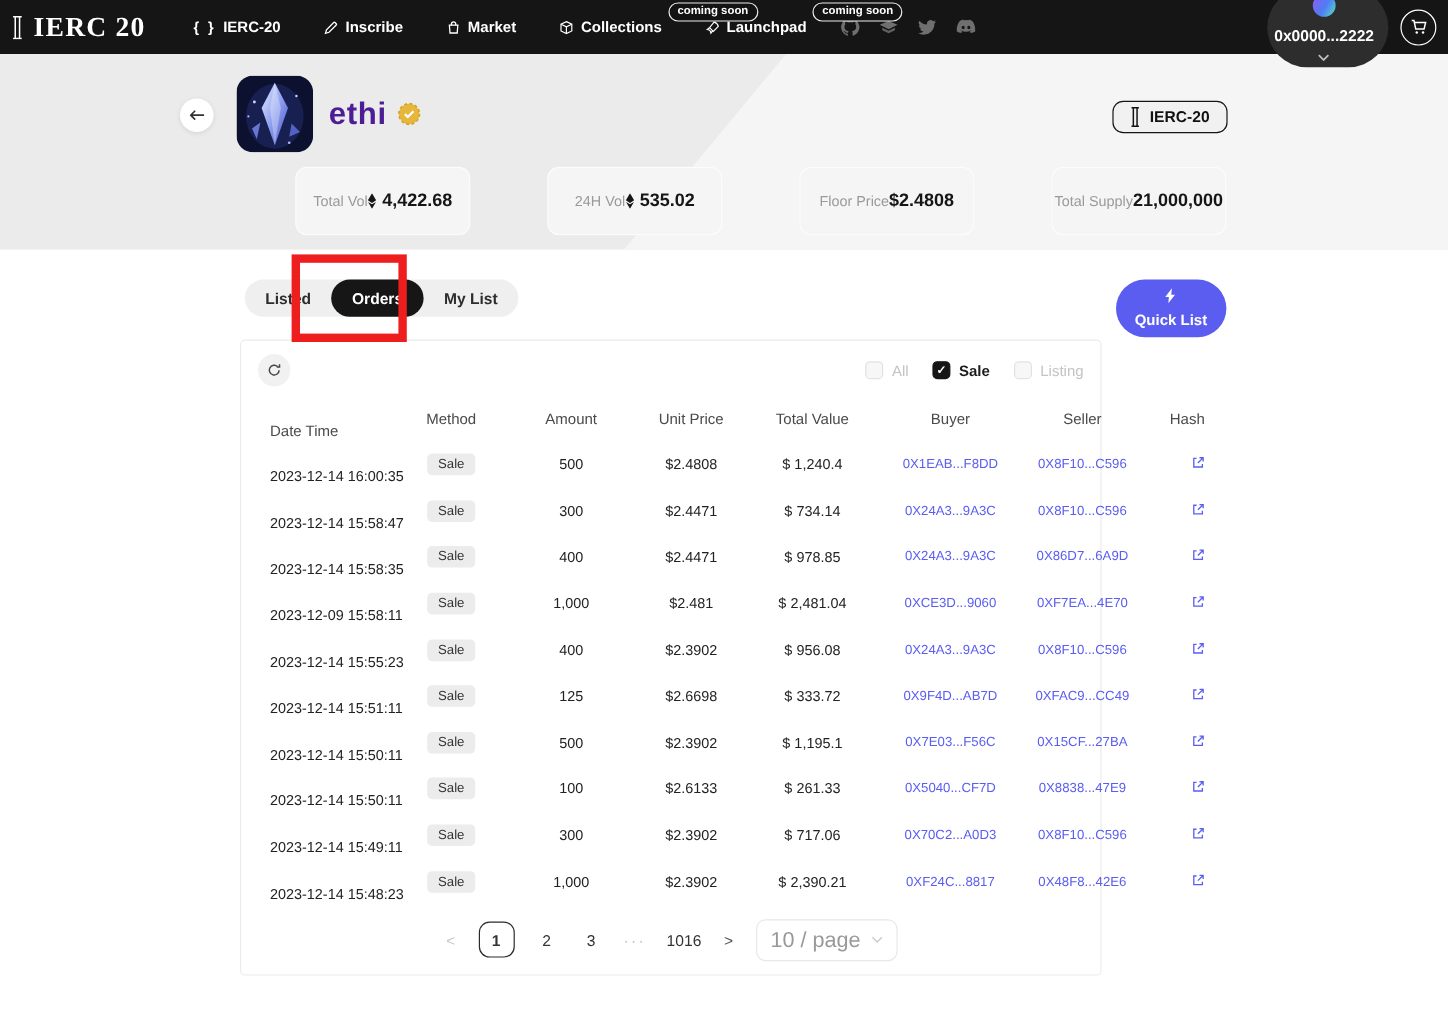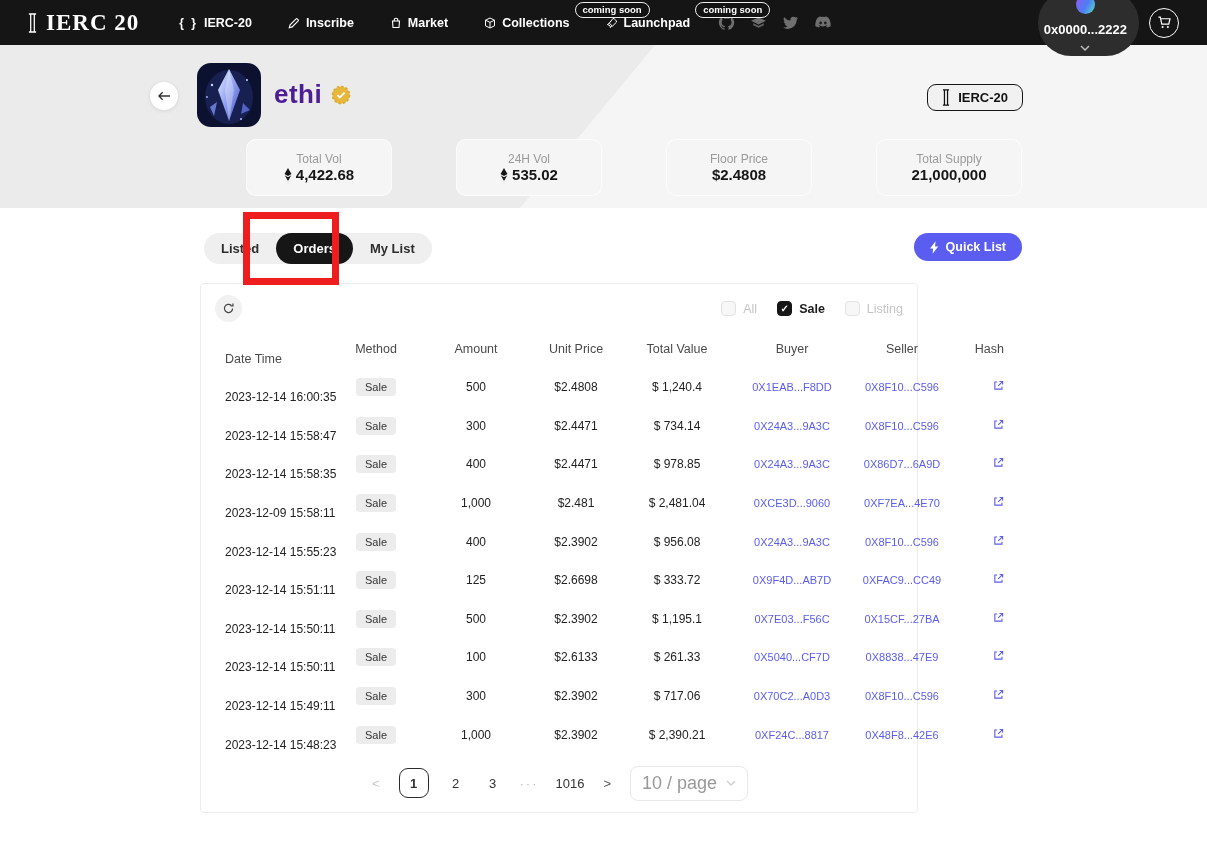--- a/index.html
+++ b/index.html
@@ -7,21 +7,21 @@
   body {
     width:1207px; height:843px; background:#fff;
     font-family:"Liberation Sans", sans-serif; color:#1a1a1a;
     -webkit-font-smoothing:antialiased;
   }
   .app { position:relative; width:1207px; height:843px; overflow:hidden; }
 
   
   .navbar {
     position:absolute; top:0; left:0; right:0; height:45px; background:#151515;
-    display:flex; align-items:center; padding:0 28px; z-index:6;
+    display:flex; align-items:center; padding:0 10px; z-index:6;
   }
   .logo { display:flex; align-items:center; gap:9px; color:#fff; margin-right:40px; }
   .logo-text { font-family:"Liberation Serif", serif; font-weight:700; font-size:23px; letter-spacing:1px; }
   .nav-items { display:flex; align-items:center; gap:36px; }
   .nav-item { position:relative; display:flex; gap:6px; align-items:center; color:#fff;
     font-size:12.5px; font-weight:700; cursor:pointer; white-space:nowrap; }
   .nav-ico { display:flex; align-items:center; color:#fff; }
   .nav-badge {
     position:absolute; left:calc(100% + 5px); top:-14px;
     background:#131313; border:1px solid #ededed; color:#fff;
@@ -51,34 +51,34 @@
   .token-avatar { position:absolute; left:197px; top:18px; width:64px; height:64px;
     border-radius:14px; overflow:hidden; }
   .token-name-row { position:absolute; left:274px; top:34px; display:flex; align-items:center; gap:9px; }
   .token-name { font-size:26px; font-weight:800; color:#4c1d95; letter-spacing:.5px; }
   .standard-badge { position:absolute; right:184px; top:39px; display:flex; align-items:center; gap:8px;
     border:1.5px solid #161616; background:#f1f1f1; border-radius:9px; padding:4px 14px;
     font-weight:700; font-size:13px; color:#111; cursor:pointer; }
 
   .stats { position:absolute; left:198px; right:185px; top:94px; display:flex; gap:16px; }
   .stat-card { flex:1; background:#f5f5f5; border-radius:10px; height:57px;
-    display:flex; flex-direction:column; align-items:center; justify-content:center; gap:0;
+    display:flex; align-items:center; justify-content:center; gap:0;
     box-shadow:inset 0 0 0 1px rgba(255,255,255,.7);margin-left:48px; }
   .stat-label { font-size:12px; color:#9a9a9a; }
   .stat-value { font-size:15px; font-weight:700; color:#161616; display:flex; align-items:center; gap:4px; }
 
   
   .tabs-row { position:absolute; top:233px; left:204px; right:185px;
     display:flex; justify-content:space-between; align-items:flex-start; }
   .tab-group { display:flex; background:#efefef; border-radius:999px; }
   .tab { padding:8px 17px; font-size:13px; font-weight:600; color:#2d2d2d;
     border-radius:999px; cursor:pointer; white-space:nowrap; }
   .tab.active { background:#161616; color:#fff; }
   .quick-list { display:flex; align-items:center; gap:7px; background:#5a5df0; color:#fff;
-    font-size:12.5px; font-weight:700; border-radius:999px; padding:7px 16px; cursor:pointer; }
+    font-size:12.5px; font-weight:700; border-radius:999px; padding:7px 16px; cursor:pointer;flex-direction:column; }
 
   .red-annotation { position:absolute; left:243px; top:212px; width:96px; height:73px;
     border:7px solid #ee1e1e; z-index:9; pointer-events:none; }
 
   
   .panel { position:absolute; left:200px; top:283px; width:718px; height:530px;
     border:1px solid #ececec; border-radius:4px; background:#fff; }
   .panel-top { display:flex; align-items:center; justify-content:space-between; padding:11px 14px 8px; }
   .refresh-btn { width:27px; height:27px; border-radius:50%; background:#f1f1f1; color:#444;
     display:flex; align-items:center; justify-content:center; cursor:pointer; }

